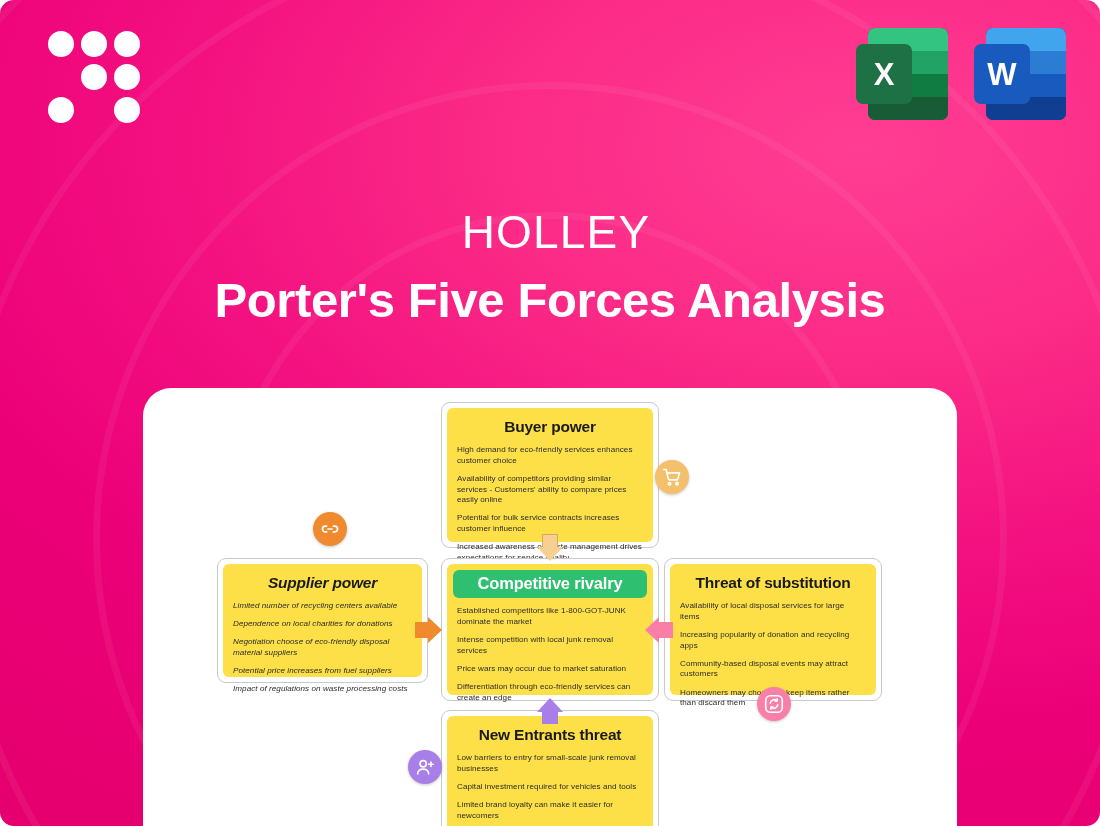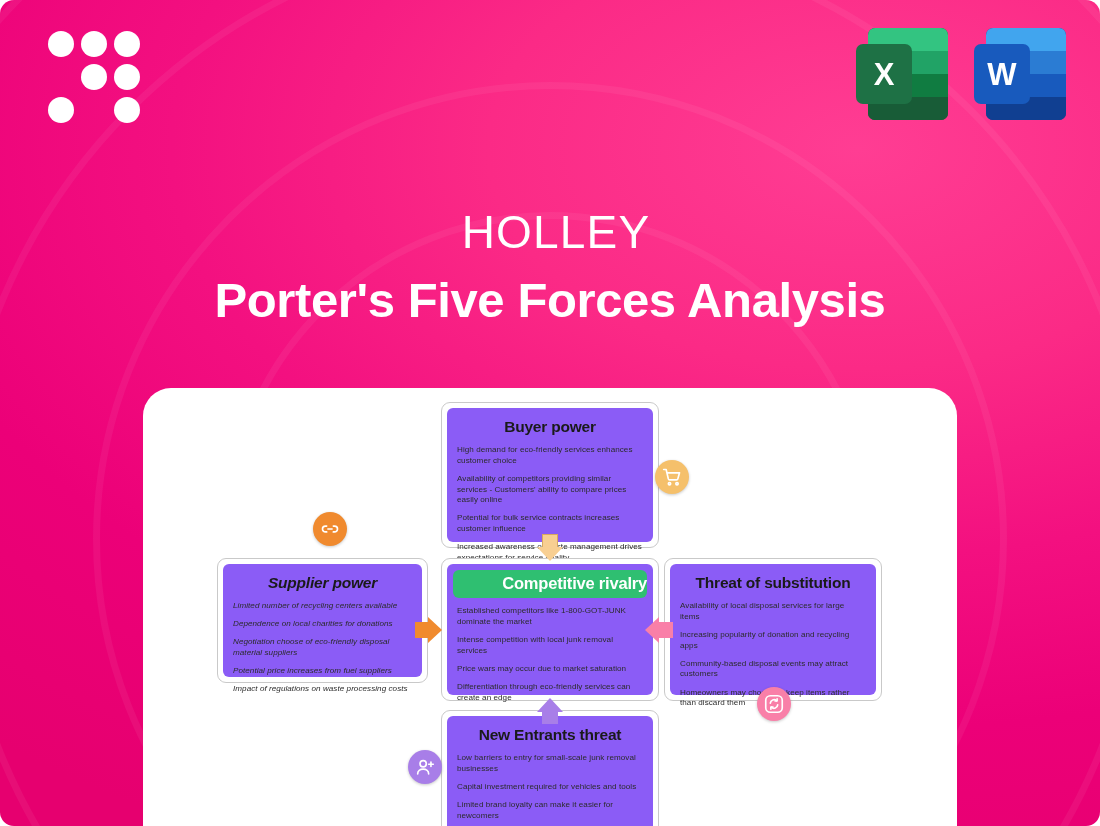--- a/index.html
+++ b/index.html
@@ -63,30 +63,30 @@
     background:#fff;border-radius:28px;overflow:hidden;
   }
 
   
   .diagram{position:absolute;left:0;top:0;width:814px;height:470px;}
   .box{
     position:absolute;background:#fff;border:1px solid #c9c9c9;border-radius:9px;
     box-sizing:border-box;padding:5px;
   }
   .inner{
-    background:#8b5cf6;border-radius:6px;width:100%;height:100%;
+    background:#fde047;border-radius:6px;width:100%;height:100%;
     box-sizing:border-box;padding:8px 10px 6px 10px;
   }
   .bx-title{
     text-align:center;font-weight:bold;color:#1a1a1a;font-size:15.5px;
     margin:2px 0 9px 0;letter-spacing:-0.2px;
   }
   .bx-title.center-title{
     background:#2fbf71;color:#fff;border-radius:6px;padding:4px 0 5px 0;
-    margin:-2px -4px 8px -4px;font-size:16.5px;text-align:right;
+    margin:-2px -4px 8px -4px;font-size:16.5px;
   }
   ul.pts{list-style:none;margin:0;padding:0;}
   ul.pts li{
     font-size:8.1px;line-height:1.32;color:#2b2b2b;margin:0 0 7.5px 0;
     letter-spacing:0.05px;
   }
   ul.pts li:last-child{margin-bottom:0;}
 
   #box-buyer{left:298px;top:14px;width:218px;height:146px;}
   #box-supplier{left:74px;top:170px;width:211px;height:125px;font-style:italic;}

